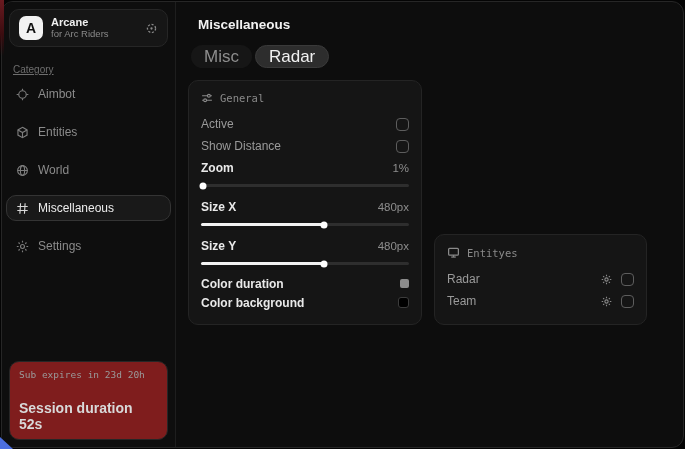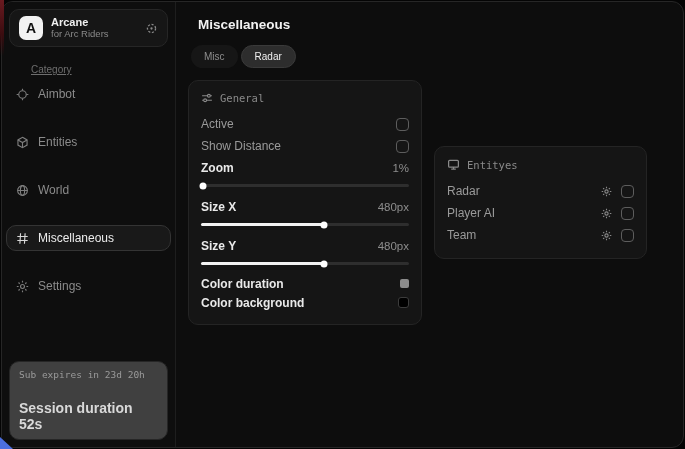--- a/index.html
+++ b/index.html
@@ -22,44 +22,44 @@
   .brand-card { margin:7px; height:38px; background:#161616; border:1px solid #262626;
                 border-radius:10px; display:flex; align-items:center; padding:0 9px; gap:8px; }
   .brand-logo { width:24px; height:24px; background:#f2f2f2; border-radius:7px;
                 display:flex; align-items:center; justify-content:center;
                 color:#111; font-weight:bold; font-size:14px; }
   .brand-text { flex:1; line-height:1.15; }
   .brand-name { font-size:11px; font-weight:bold; color:#f0f0f0; }
   .brand-sub  { font-size:9.5px; color:#8a8a8a; }
   .brand-gear { color:#8a8a8a; display:flex; }
 
-  .category-label { margin:10px 0 6px 29px; font-size:10px; color:#6e6e6e;text-decoration:underline; }
-
-  .nav { display:flex; flex-direction:column; gap:22px; padding:0 4px; }
+  .category-label { margin:10px 0 6px 11px; font-size:10px; color:#6e6e6e;text-decoration:underline; }
+
+  .nav { display:flex; flex-direction:column; gap:12px; padding:0 4px; }
   .nav-item { height:26px; display:flex; align-items:center; gap:9px; padding:0 9px;
               border-radius:10px; border:1px solid transparent; color:#8b8b8b;
               font-size:12px; cursor:pointer; }
   .nav-item .ico { display:flex; color:#7d7d7d; }
   .nav-item.active { background:#191919; border-color:#343434; color:#ececec; }
   .nav-item.active .ico { color:#d8d8d8; }
 
-  .sidebar-footer { margin-top:auto; margin:auto 7px 7px 7px; background:#404040;
+  .sidebar-footer { margin-top:auto; margin:auto 7px 7px 7px; background:#7f1d1d;
                     border:1px solid #262626; border-radius:10px; padding:7px 9px; }
   .sub-expiry { font-family:"DejaVu Sans Mono", monospace; font-size:9.5px; color:#9a9a9a; }
   .session    { margin-top:20px; font-size:14px; font-weight:bold; color:#d9d9d9; }
 
   
   .main { flex:1; padding:13px 14px 0 12px; }
   .page-title { margin-left:10px; margin-top:2px; font-size:13.5px; font-weight:bold; color:#f2f2f2; }
   .tabs { display:flex; gap:3px; margin:13px 0 0 3px; }
   .tab { height:23px; padding:0 13px; display:flex; align-items:center; border-radius:13px;
-         font-size:10px; color:#8d8d8d; background:#161616; cursor:pointer; }
+         font-size:17px; color:#8d8d8d; background:#161616; cursor:pointer; }
   .tab.active { background:#2d2d2d; color:#f0f0f0; border:1px solid #3a3a3a; }
 
-  .panels { display:flex; gap:12px; margin-top:12px; align-items:center; }
+  .panels { display:flex; gap:12px; margin-top:12px; align-items:flex-end; }
   .panel { background:#151515; border:1px solid #242424; border-radius:10px; padding:9px 12px 12px; }
   .panel-general { width:234px; }
   .panel-entities { width:213px; }
   .panel-header { display:flex; align-items:center; gap:7px; color:#8a8a8a; margin:2px 0 9px 0;
                   font-family:"DejaVu Sans Mono", monospace; font-size:10.5px; }
   .panel-header .ico { display:flex; }
 
   .row { display:flex; align-items:center; justify-content:space-between; height:22px; }
   .lbl-dim  { font-size:12px; color:#9a9a9a; }
   .lbl-bold { font-size:12px; font-weight:bold; color:#e9e9e9; }
@@ -274,39 +274,20 @@
                   <line x1="3.1" y1="3.1" x2="4.6" y2="4.6"></line>
                     <line x1="11.4" y1="11.4" x2="12.9" y2="12.9"></line>
                   <line x1="3.1" y1="12.9" x2="4.6" y2="11.4"></line>
                     <line x1="11.4" y1="4.6" x2="12.9" y2="3.1"></line>
                 </svg>
               </span>
               <span class="checkbox"></span>
             </span>
           </div>
 
-          <div class="row">
-            <span class="lbl-dim">Player AI</span>
-            <span class="ent-row-right">
-              <span class="gear-small">
-                <svg width="11" height="11" viewBox="0 0 16 16" fill="none" stroke="currentColor" stroke-width="1.6">
-                  <circle cx="8" cy="8" r="2.4"></circle>
-                  <line x1="8" y1="1" x2="8" y2="3.2"></line>
-                    <line x1="8" y1="12.8" x2="8" y2="15"></line>
-                  <line x1="1" y1="8" x2="3.2" y2="8"></line>
-                    <line x1="12.8" y1="8" x2="15" y2="8"></line>
-                  <line x1="3.1" y1="3.1" x2="4.6" y2="4.6"></line>
-                    <line x1="11.4" y1="11.4" x2="12.9" y2="12.9"></line>
-                  <line x1="3.1" y1="12.9" x2="4.6" y2="11.4"></line>
-                    <line x1="11.4" y1="4.6" x2="12.9" y2="3.1"></line>
-                </svg>
-              </span>
-              <span class="checkbox"></span>
-            </span>
-          </div>
 
           <div class="row">
             <span class="lbl-dim">Team</span>
             <span class="ent-row-right">
               <span class="gear-small">
                 <svg width="11" height="11" viewBox="0 0 16 16" fill="none" stroke="currentColor" stroke-width="1.6">
                   <circle cx="8" cy="8" r="2.4"></circle>
                   <line x1="8" y1="1" x2="8" y2="3.2"></line>
                     <line x1="8" y1="12.8" x2="8" y2="15"></line>
                   <line x1="1" y1="8" x2="3.2" y2="8"></line>

